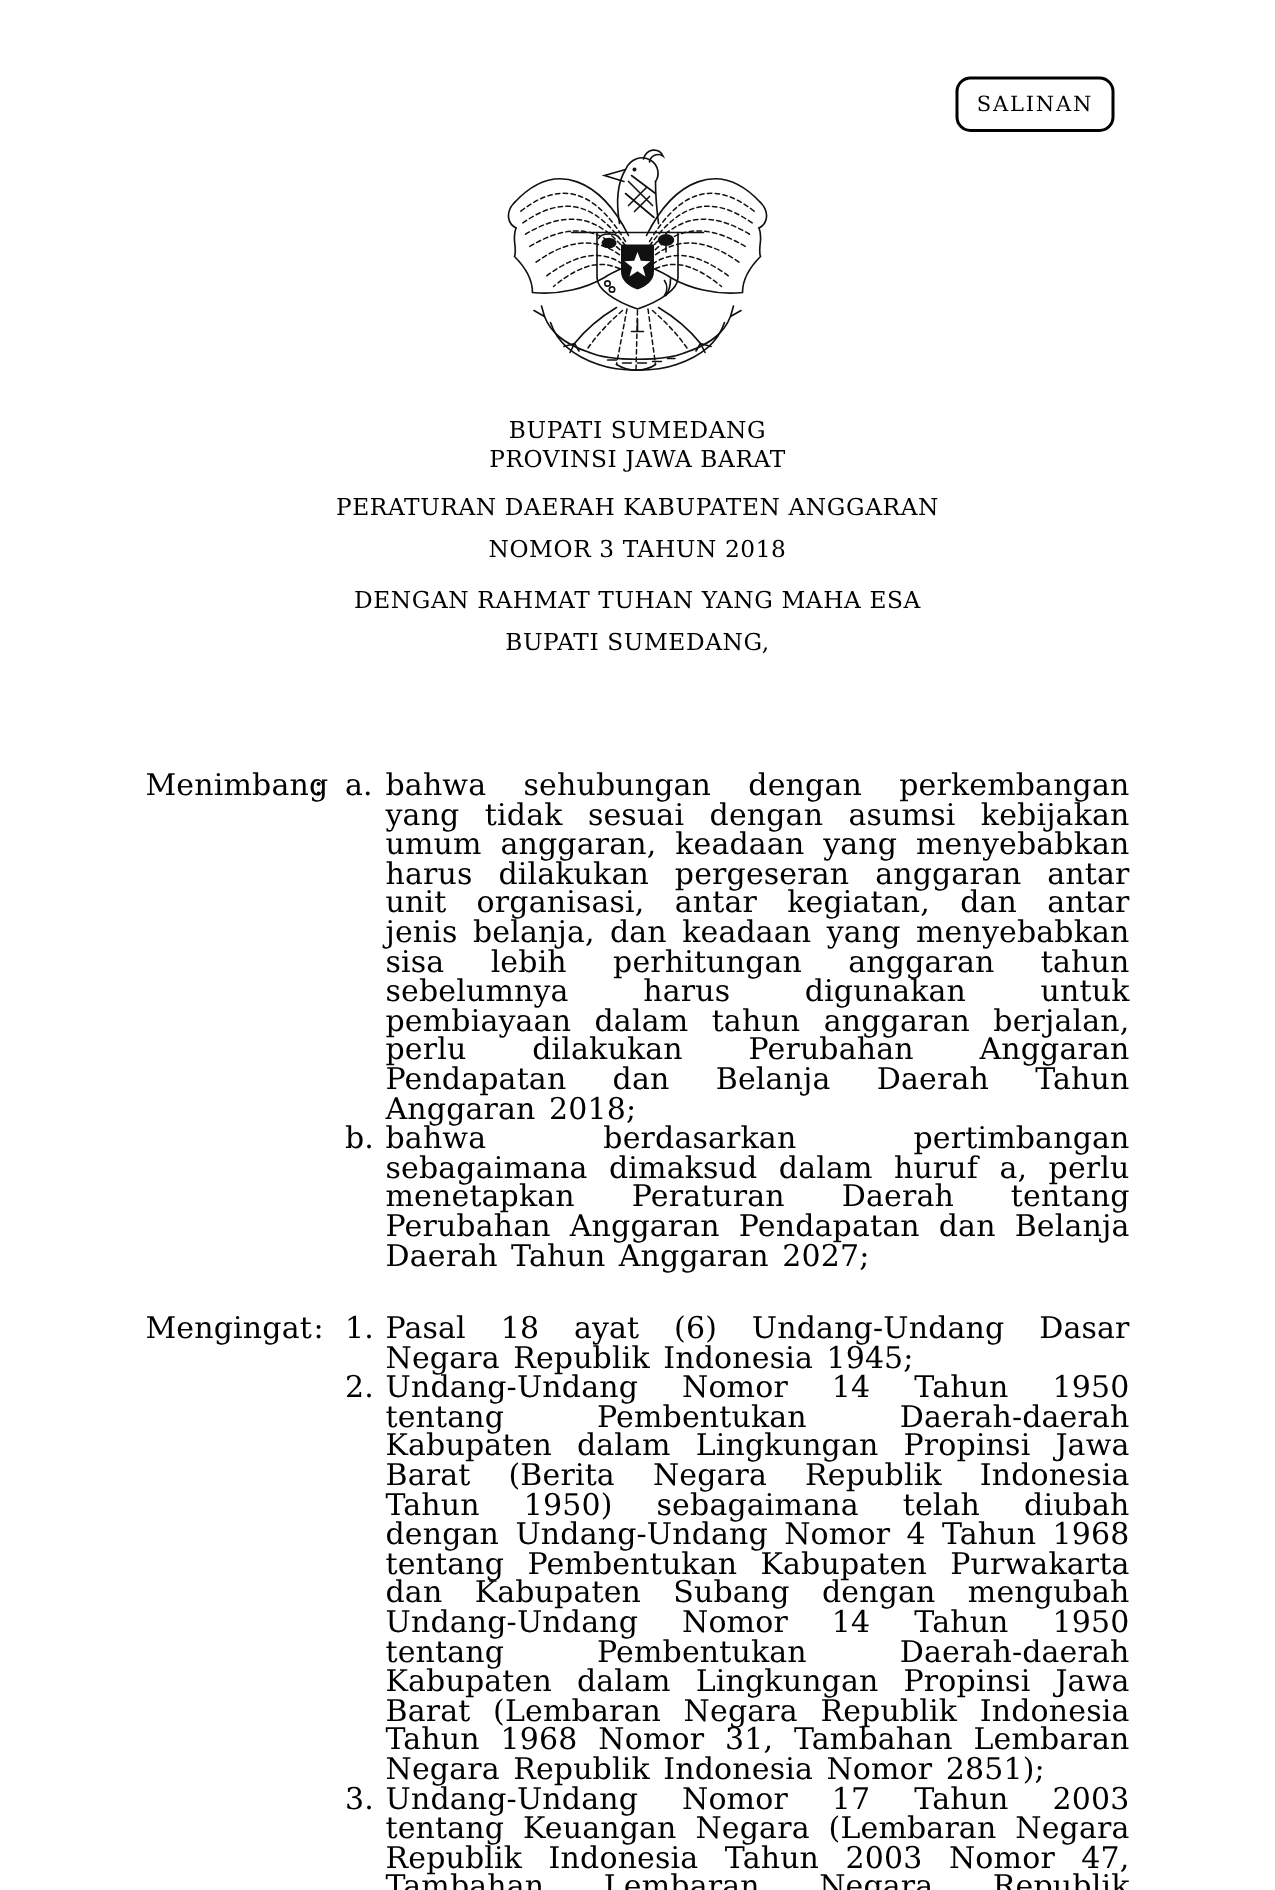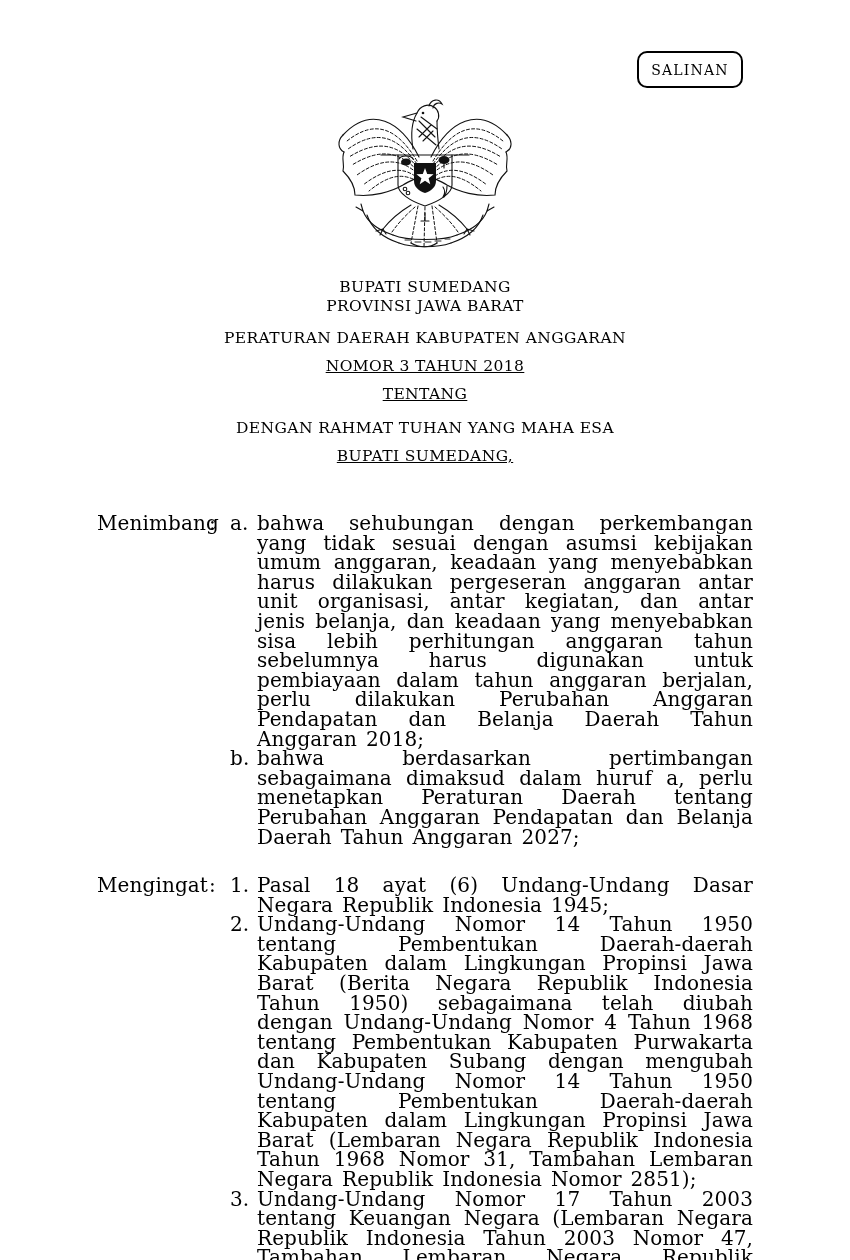--- a/index.html
+++ b/index.html
@@ -23,21 +23,21 @@
   }
   
   .emblem { position:absolute; left:335px; top:97px; width:180px; height:156px; }
   
   .heading {
     position:absolute; top:265px; left:0; width:850px;
     text-align:center;
     font-size:15.5px; line-height:19px; letter-spacing:0.4px;margin-top:13px;
   }
   .heading .m13 { margin-top:13px; }
-  .heading .m9  { margin-top:9px;text-decoration:underline;  }
+  .heading .m9  { margin-top:9px;  }
   .heading .m15 { margin-top:15px; }
   .heading .subject { max-width:600px; margin-left:auto; margin-right:auto; line-height:18px; }
   
   .body-block {
     position:absolute; top:514px; left:97px; width:656px;
     font-size:20px; line-height:19.6px; letter-spacing:0.1px;
   }
   .section { display:grid; grid-template-columns:112px 21px 1fr; align-items:start; }
   .section + .section { margin-top:29px; }
   .clause-item { display:grid; grid-template-columns:27px 1fr; align-items:start; }
@@ -110,21 +110,20 @@
     <path class="svgline" d="M116 146 C134 140 144 130 148 118"></path>
     <path class="svgline" d="M152 114 L159 110 M152 114 L154 107"></path>
     <path class="svgline" style="stroke-width:0.9" d="M70 143 h6 M80 145 h6 M90 145 h6 M100 144 h6 M110 142 h5"></path>
   </svg>
 
   <div class="heading">
     <div>BUPATI SUMEDANG</div>
     <div>PROVINSI JAWA BARAT</div>
     <div class="m13">PERATURAN DAERAH KABUPATEN ANGGARAN</div>
     <div class="m9">NOMOR 3 TAHUN 2018</div>
-    <div class="m9">TENTANG</div>
     <div class="m15">DENGAN RAHMAT TUHAN YANG MAHA ESA</div>
     <div class="m9">BUPATI SUMEDANG,</div>
   </div>
 
   <div class="body-block">
 
     <div class="section">
       <div>Menimbang</div>
       <div>:</div>
       <div>

